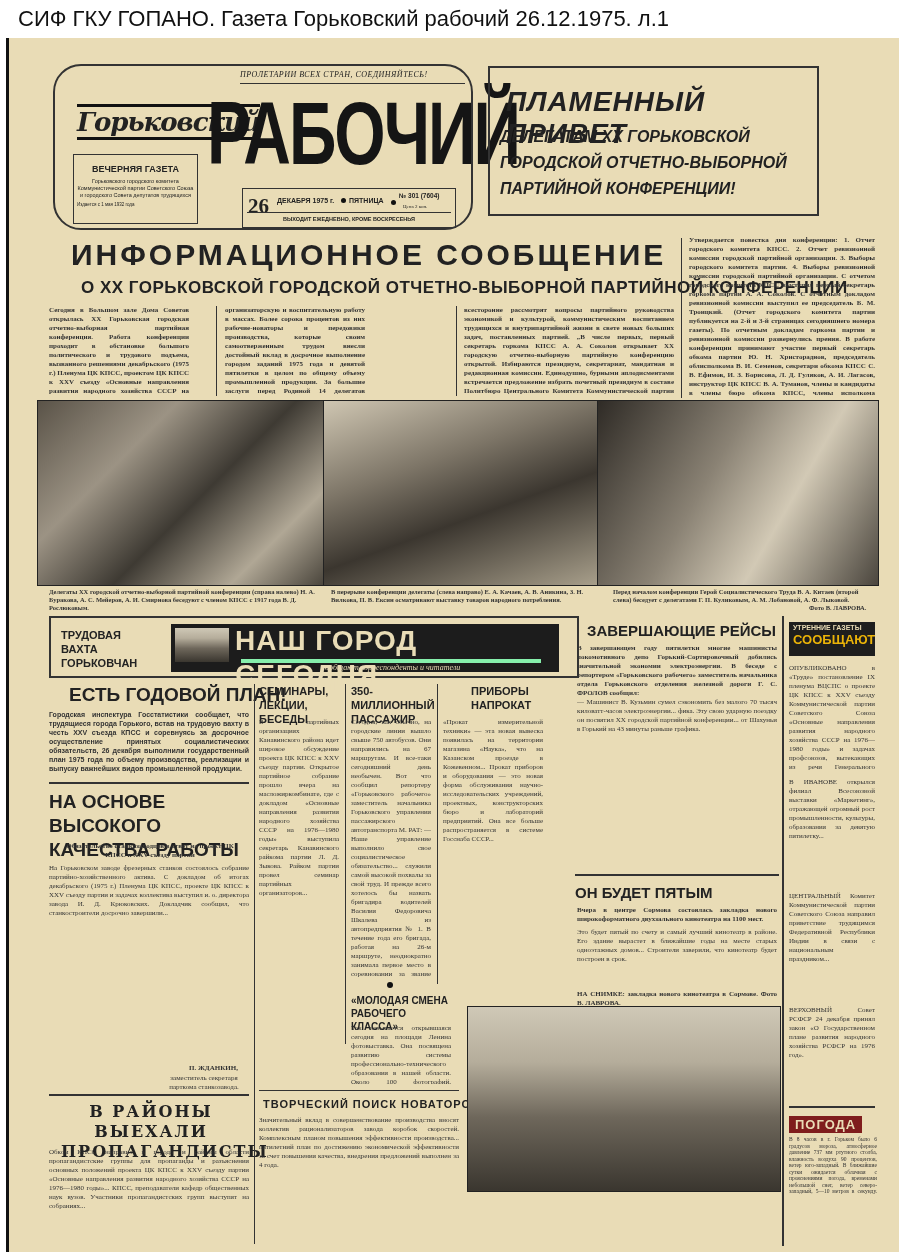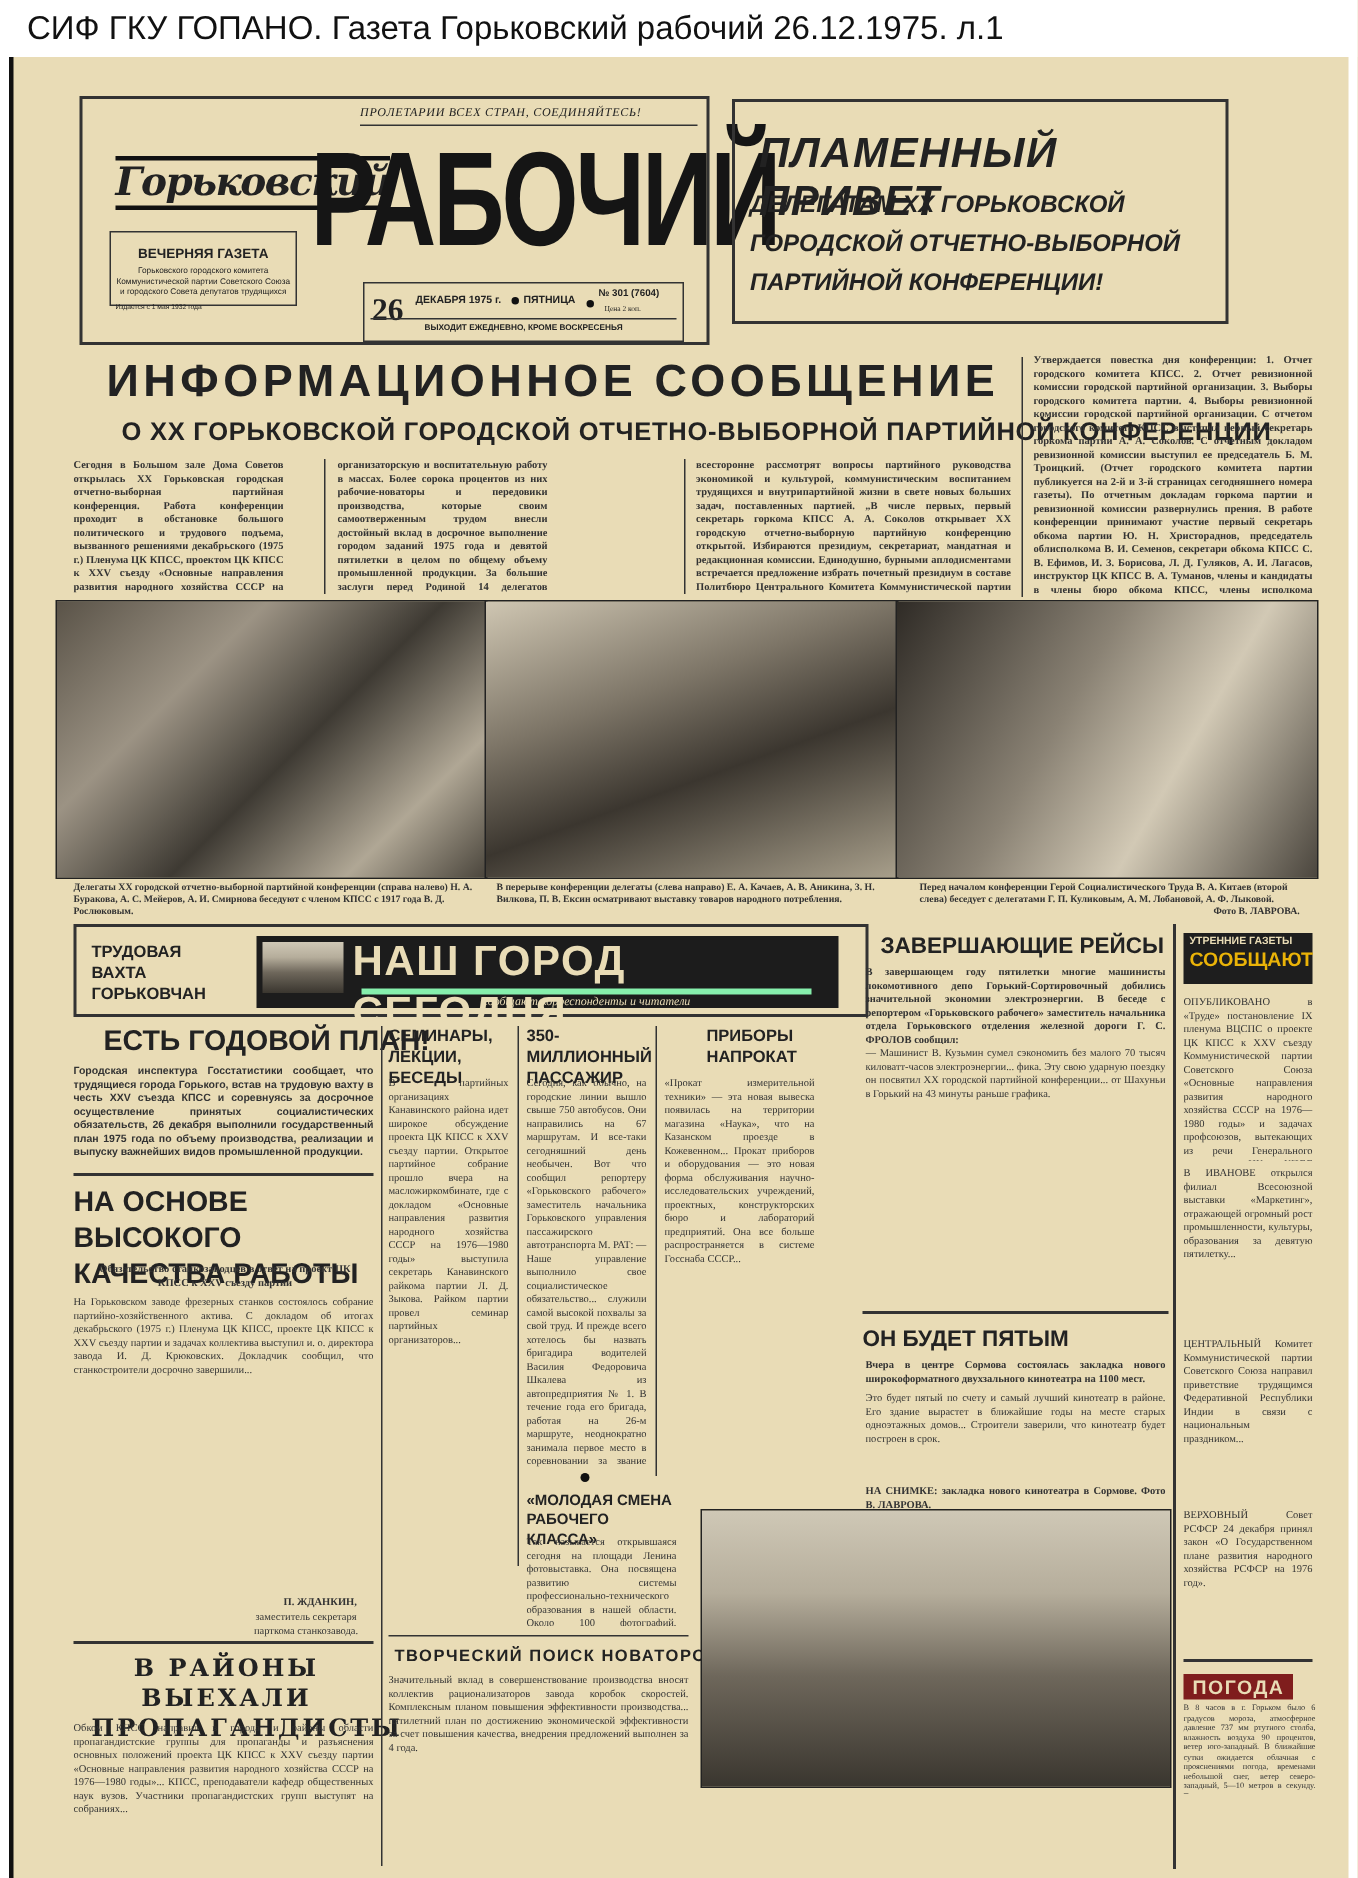--- a/index.html
+++ b/index.html
@@ -19,26 +19,26 @@
   .photo.p4{background:linear-gradient(180deg,#cfc8b6 0%,#b5ad9b 30%,#6e675b 60%,#3a362f 100%);}
   .caption{font-size:6.5px;line-height:8px;color:#333;}
 </style>
 </head>
 <body>
 
 <div class="topcap">СИФ ГКУ ГОПАНО. Газета Горьковский рабочий 26.12.1975. л.1</div>
 
 <div class="paper">
 
-  <div class="abs box" style="left:44px;top:26px;width:420px;height:166px;">
+  <div class="abs box" style="left:44px;top:26px;width:420px;height:166px;border-radius:28px;">
     <div class="abs" style="left:185px;top:4px;font-size:8px;font-style:italic;letter-spacing:.5px;">ПРОЛЕТАРИИ ВСЕХ СТРАН, СОЕДИНЯЙТЕСЬ!</div>
     <div class="rule" style="left:185px;top:17px;width:225px;height:1px;"></div>
     <div class="abs" style="left:22px;top:38px;font-size:26px;font-weight:bold;font-style:italic;font-family:'DejaVu Serif',serif;border-top:3px solid #111;border-bottom:3px solid #111;line-height:30px;letter-spacing:-1px;">Горьковский</div>
     <div class="abs cond" style="left:152px;top:18px;font-size:66px;font-weight:bold;line-height:72px;letter-spacing:-2px;color:#151515;transform:scaleY(1.35);transform-origin:top left;">РАБОЧИЙ</div>
-    <div class="abs box" style="left:18px;top:88px;width:125px;height:50px;border-width:1px;padding:3px;">
+    <div class="abs box" style="left:18px;top:88px;width:125px;height:70px;border-width:1px;padding:3px;">
       <div class="sans" style="font-size:9px;font-weight:bold;text-align:center;margin-top:6px;">ВЕЧЕРНЯЯ ГАЗЕТА</div>
       <div class="sans" style="font-size:5.5px;line-height:7px;text-align:center;margin-top:4px;">Горьковского городского комитета Коммунистической партии Советского Союза и городского Совета депутатов трудящихся</div>
       <div class="sans" style="font-size:4.5px;margin-top:3px;">Издается с 1 мая 1932 года</div>
     </div>
     <div class="abs box" style="left:187px;top:122px;width:214px;height:40px;border-width:1px;">
       <span class="abs" style="left:5px;top:5px;font-size:21px;font-weight:bold;font-family:Liberation Serif, serif;">26</span>
       <span class="abs cond" style="left:34px;top:8px;font-size:7px;font-weight:bold;">ДЕКАБРЯ 1975 г.</span>
       <span class="abs" style="left:98px;top:9px;width:5px;height:5px;background:#111;border-radius:50%;"></span>
       <span class="abs cond" style="left:106px;top:8px;font-size:7px;font-weight:bold;">ПЯТНИЦА</span>
       <span class="abs" style="left:148px;top:11px;width:5px;height:5px;background:#111;border-radius:50%;"></span>

